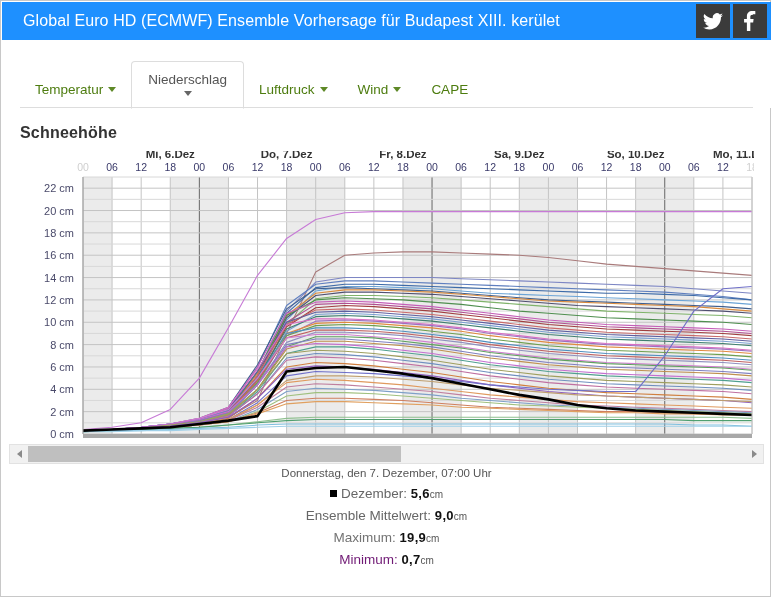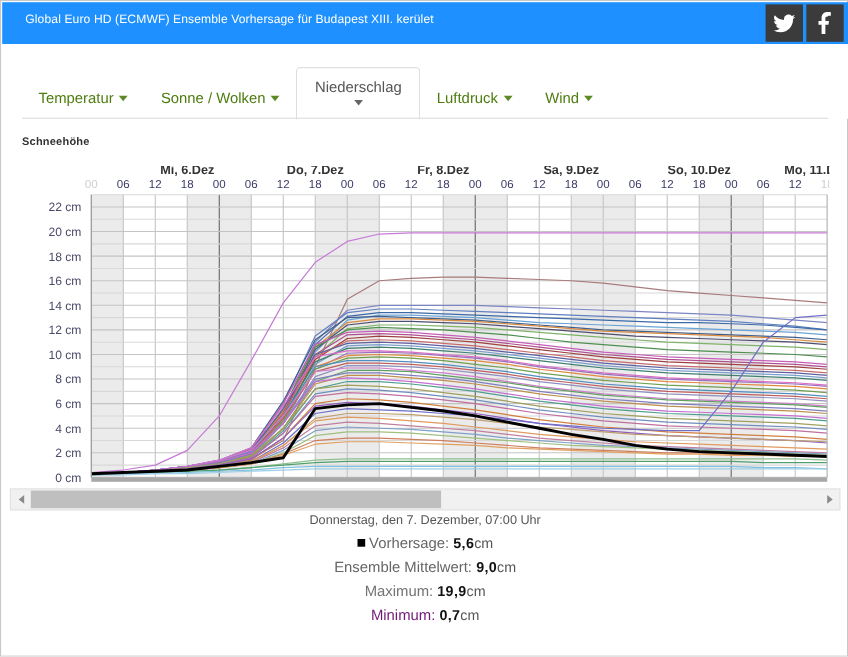--- a/index.html
+++ b/index.html
@@ -18,21 +18,21 @@
   }
 
   
   .header{
     position:absolute;left:1px;top:1px;width:769px;height:38px;
     background:#1e90ff;
     box-sizing:border-box;
   }
   .header-title{
     position:absolute;left:21px;top:10px;
-    font-size:11px;color:#ffffff;white-space:nowrap;
+    font-size:16px;color:#ffffff;white-space:nowrap;
     letter-spacing:.1px;
   }
   .social{
     position:absolute;top:2px;width:34px;height:34px;
     background:#3b3b3b;
     display:flex;align-items:center;justify-content:center;
   }
   .social.tw{right:41px;}
   .social.fb{right:4px;}
   .social svg{display:block;}
@@ -75,21 +75,21 @@
     opacity:.9;
   }
   .tabline{
     position:absolute;left:18px;right:18px;top:67px;height:1px;
     background:#ddd;
   }
 
   
   .chart-title{
     position:absolute;left:19px;top:123px;
-    font-size:10px;color:#333;font-weight:600;
+    font-size:16px;color:#333;font-weight:600;
     letter-spacing:.2px;
   }
 
   
   .chart-wrap{
     position:absolute;left:18px;top:150px;width:735px;height:290px;
   }
   #chartsvg{display:block;}
   .tick-hour{font-size:10.5px;fill:#3a3a6a;font-family:"Liberation Sans",sans-serif;}
   .tick-hour.dim{fill:#cfcfcf;}
@@ -123,21 +123,21 @@
 
   
   .footer{
     position:absolute;left:0;top:466px;width:771px;
     text-align:center;
   }
   .f-date{font-size:11.5px;color:#555;margin-bottom:7px;}
   .f-row{font-size:13.5px;color:#555;margin-bottom:6px;line-height:1.15;}
   .f-row .lbl{color:#666;}
   .f-row .val{color:#111;font-weight:700;font-size:13px;letter-spacing:.3px;}
-  .f-row .unit{color:#555;font-weight:400;font-size:13px;}
+  .f-row .unit{color:#555;font-weight:400;font-size:10px;}
   .f-row.max .lbl{color:#737373;}
   .f-row.min .lbl{color:#701a75;}
   .sq{
     display:inline-block;width:7px;height:7px;background:#000;
     margin-right:4px;vertical-align:1px;
   }
 </style>
 </head>
 <body>
 
@@ -156,35 +156,34 @@
       </svg>
     </div>
   </div>
 
   <div class="tabbar">
     <div class="tabs" id="tabs">
         <div class="tab">
           <span>Temperatur</span>
           <span class="caret"></span>
         </div>
-        <div class="tab">
-          <span>Sonne / Wolken</span>
-          <span class="caret"></span>
-        </div>
         <div class="tab active">
           <span>Niederschlag</span>
           <span class="caret"></span>
         </div>
         <div class="tab">
           <span>Luftdruck</span>
           <span class="caret"></span>
         </div>
         <div class="tab">
           <span>Wind</span>
           <span class="caret"></span>
+        </div>
+        <div class="tab">
+          <span>CAPE</span>
         </div>
       </div>
     <div class="tabline"></div>
   </div>
 
   <div class="chart-title">Schneehöhe</div>
 
   <div class="chart-wrap">
     <svg id="chartsvg" width="735" height="290">
         <rect x="64" y="26" width="669" height="257" fill="#ffffff"></rect>
@@ -354,21 +353,21 @@
       <div class="sb-thumb" id="sbthumb" style="width: 52%;"></div>
     </div>
     <div class="sb-arrow right">
         <div class="gl"></div>
       </div>
   </div>
 
   <div class="footer">
     <div class="f-date">Donnerstag, den 7. Dezember, 07:00 Uhr</div>
     <div class="f-row">
-      <span class="sq"></span><span class="lbl">Vorhersage:</span>
+      <span class="sq"></span><span class="lbl">Dezember:</span>
       <span class="val">5,6</span><span class="unit">cm</span>
     </div>
     <div class="f-row">
       <span class="lbl">Ensemble Mittelwert:</span>
       <span class="val">9,0</span><span class="unit">cm</span>
     </div>
     <div class="f-row max">
       <span class="lbl">Maximum:</span>
       <span class="val">19,9</span><span class="unit">cm</span>
     </div>

